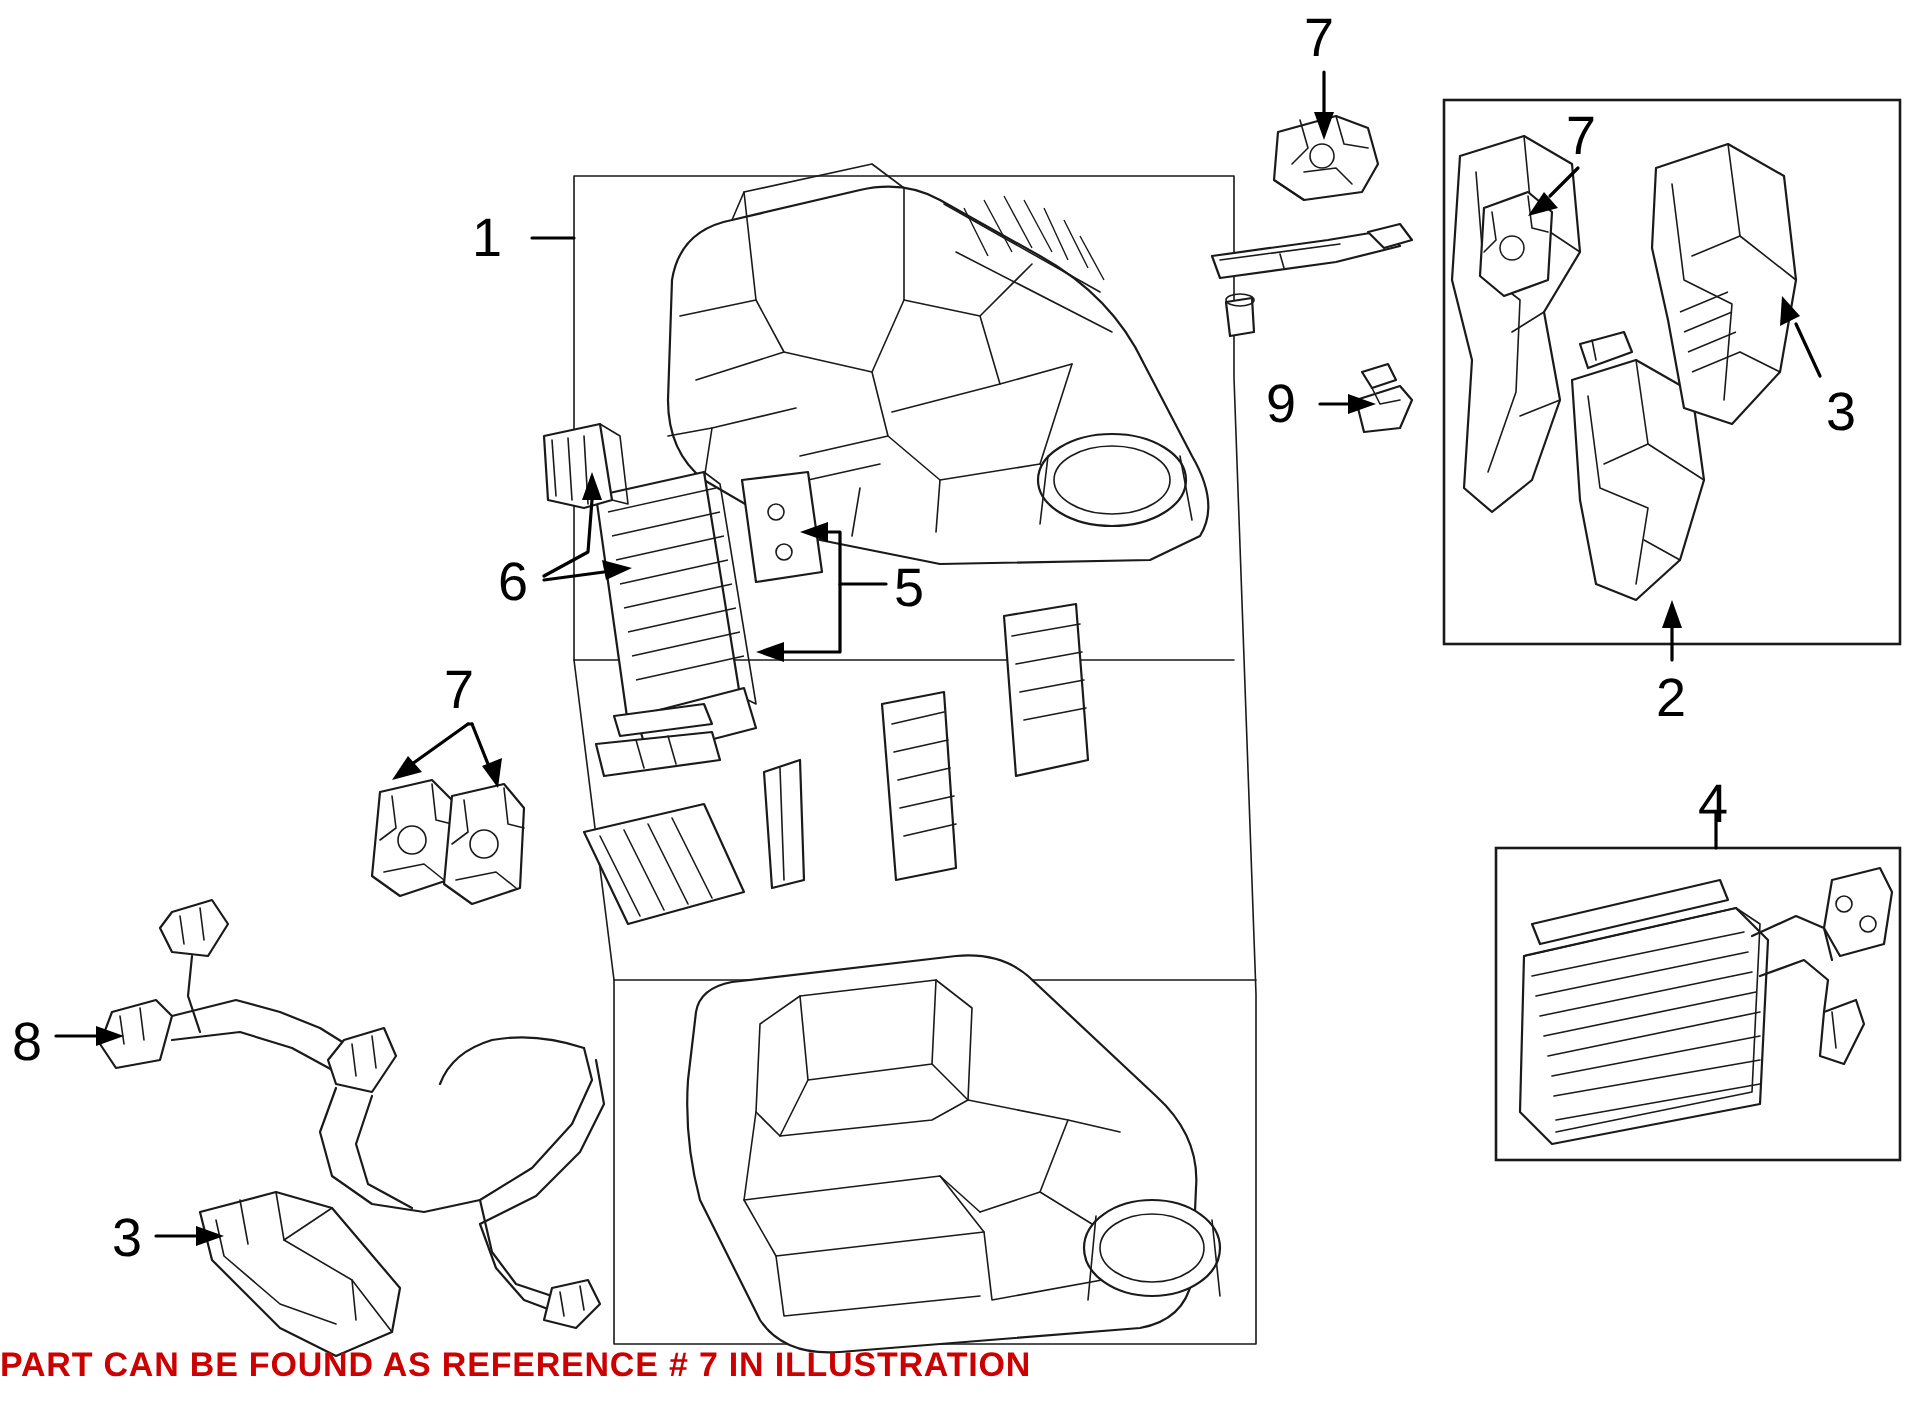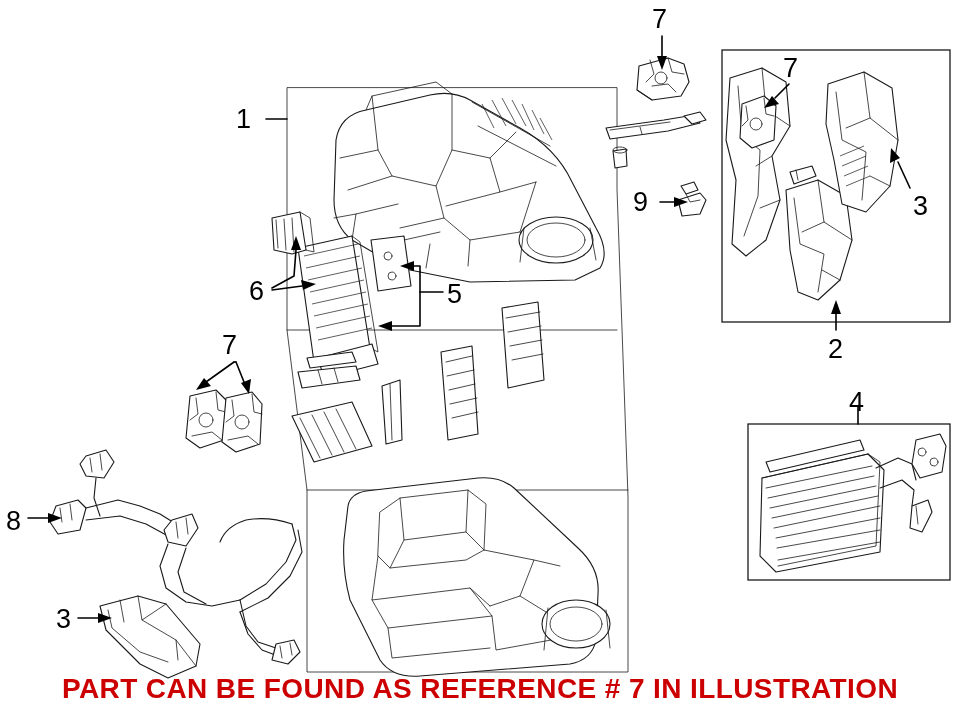--- a/index.html
+++ b/index.html
@@ -30,23 +30,23 @@
     font-size: 27px;
     color: #000000;
     line-height: 1;
     user-select: none;
   }
   .footer-note {
     position: absolute;
     left: 0;
     top: 673px;
     width: 960px;
-    text-align: center;
+    text-align: left;
     font-family: "Liberation Sans", sans-serif;
-    font-size: 28px;
+    font-size: 17px;
     font-weight: bold;
     letter-spacing: 0.4px;
     color: #cc0000;
   }
   .part-stroke {
     fill: none;
     stroke: #1a1a1a;
     stroke-width: 1.1;
     stroke-linejoin: round;
     stroke-linecap: round;

